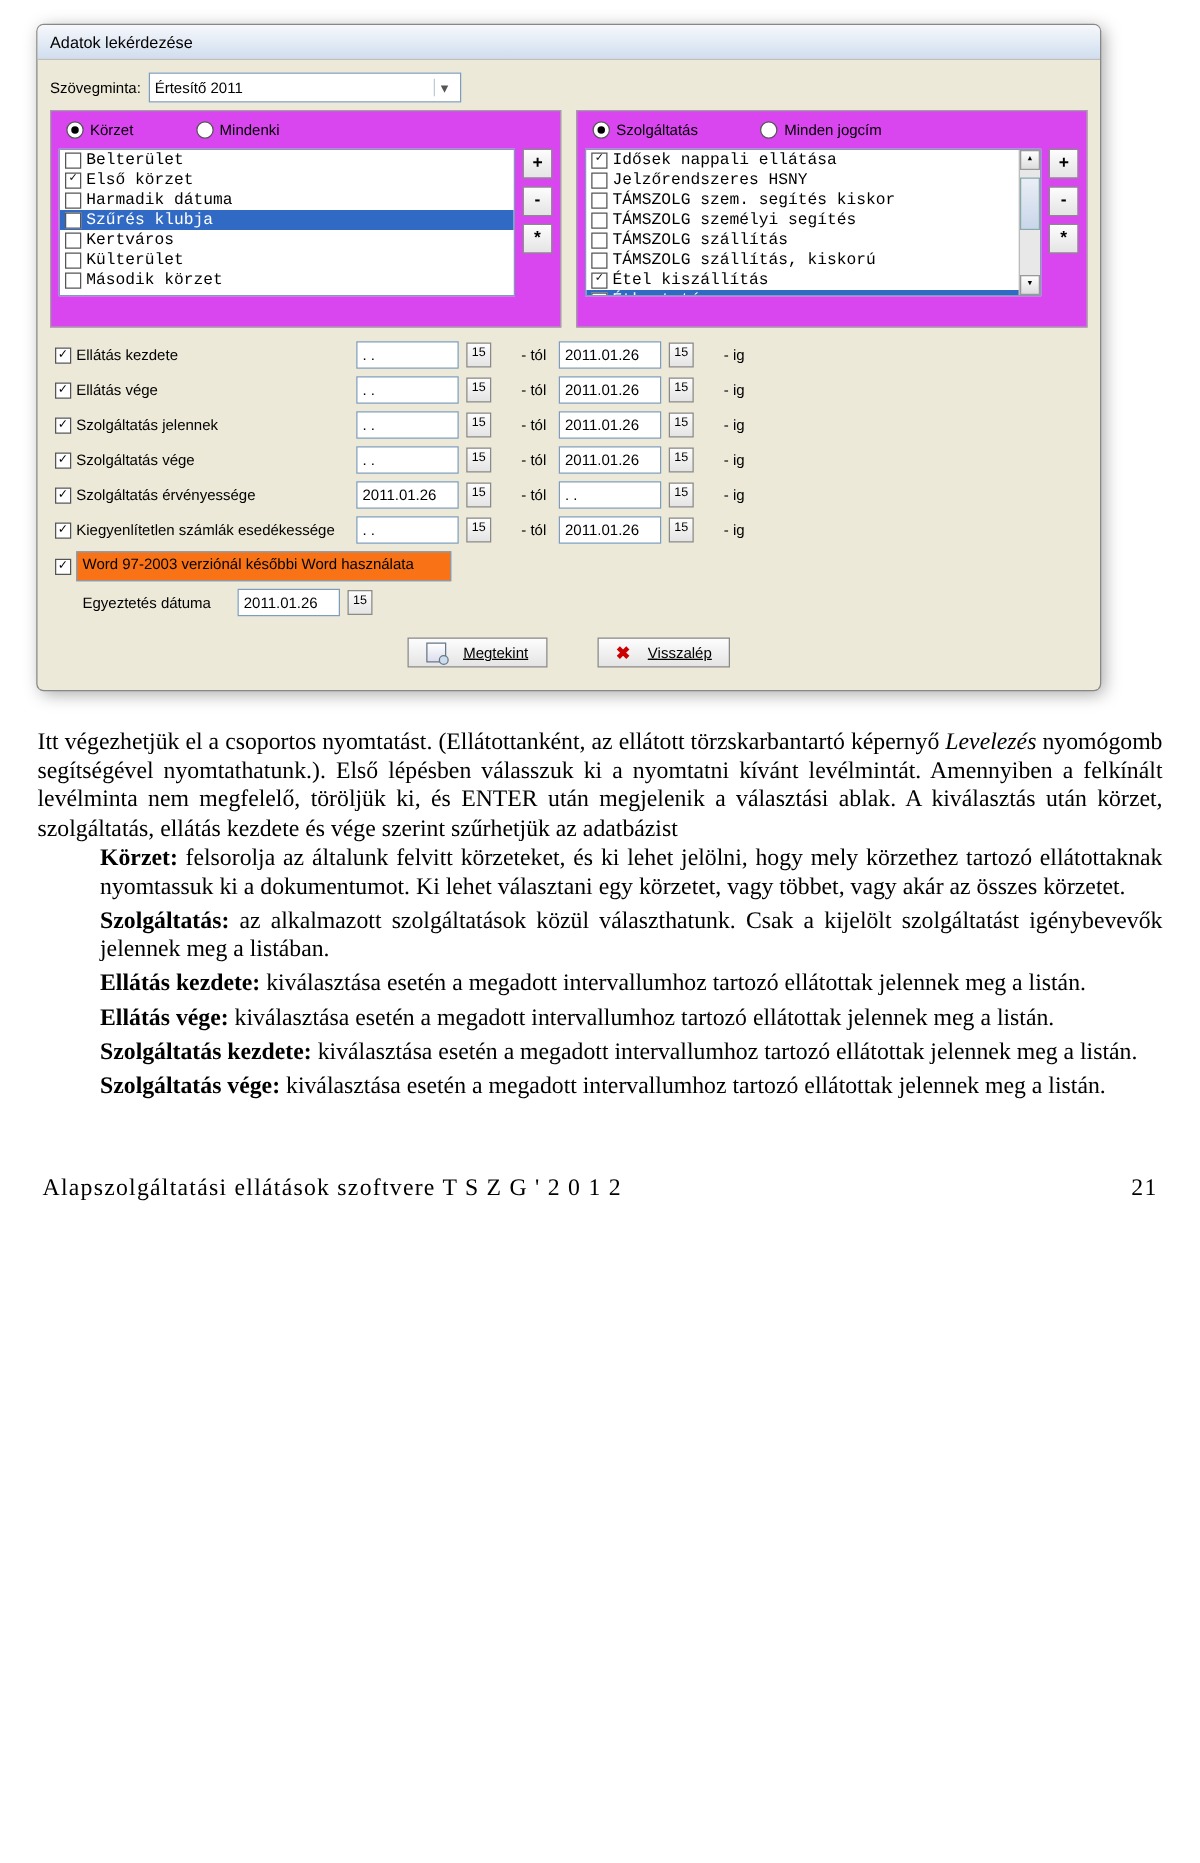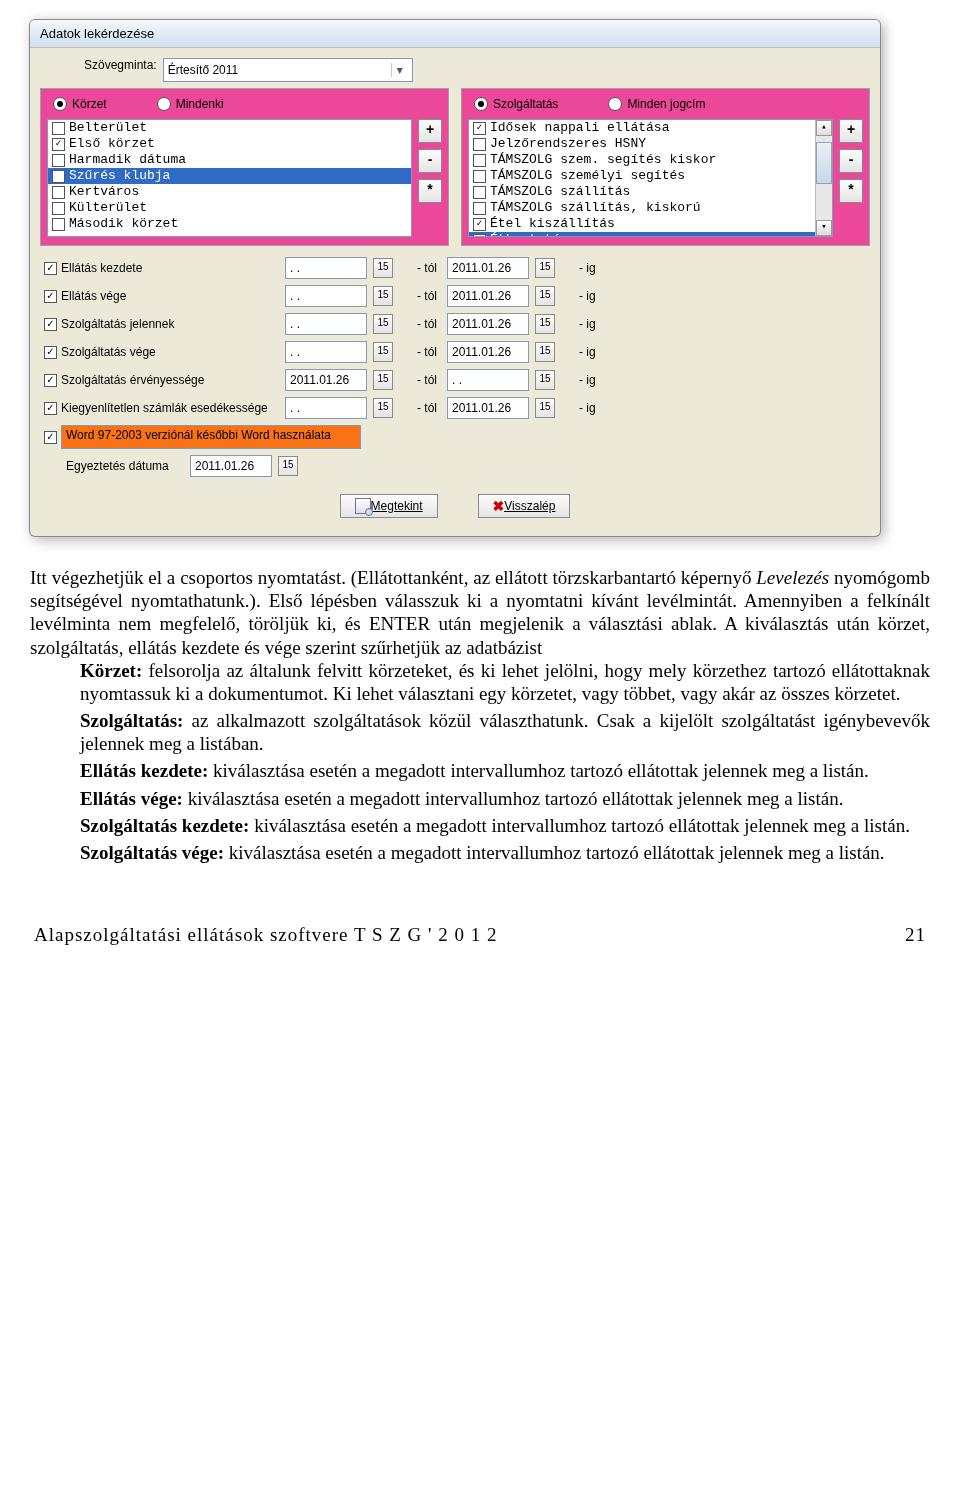--- a/index.html
+++ b/index.html
@@ -37,23 +37,22 @@
     padding: 6px 10px;
     font-size: 13px;
     color: #000;
     border-bottom: 1px solid #bfbfbf;
   }
   .win-body {
     padding: 10px 10px 14px 10px;
   }
   .row {
     display: flex;
-    align-items: flex-start;
+    align-items: center;
     margin-bottom: 6px;
-    margin-left: 44px;
   }
   .label {
     margin-right: 6px;
   }
   .combo {
     display: inline-flex;
     align-items: center;
     background: #fff;
     border: 1px solid #7f9db9;
     padding: 2px 4px;
@@ -67,23 +66,23 @@
     text-align: center;
     color: #555;
     border-left: 1px solid #bcd;
   }
   .twocol {
     display: flex;
     gap: 12px;
   }
   .col {
     flex: 1;
-    background: #ec4899;
+    background: #d946ef;
     border: 1px solid #a0a0a0;
-    padding: 6px 6px 8px 6px;
+    padding: 6px 6px 24px 6px;
     box-sizing: border-box;
   }
   .radio-row {
     display: flex;
     gap: 50px;
     padding: 2px 6px 8px 6px;
   }
   .radio-opt {
     display: inline-flex;
     align-items: center;
@@ -228,21 +227,21 @@
   }
   .actions {
     display: flex;
     justify-content: center;
     gap: 40px;
     padding: 14px 0 4px 0;
   }
   .action-btn {
     display: inline-flex;
     align-items: center;
-    gap: 0;
+    gap: 14px;
     background: linear-gradient(#fdfdfd,#e4e4e4);
     border: 1px solid #8a8a8a;
     padding: 3px 14px;
     font-size: 12px;
   }
   .action-btn .u { text-decoration: underline; }
   .ic {
     width: 14px; height: 14px;
     display: inline-block;
   }

